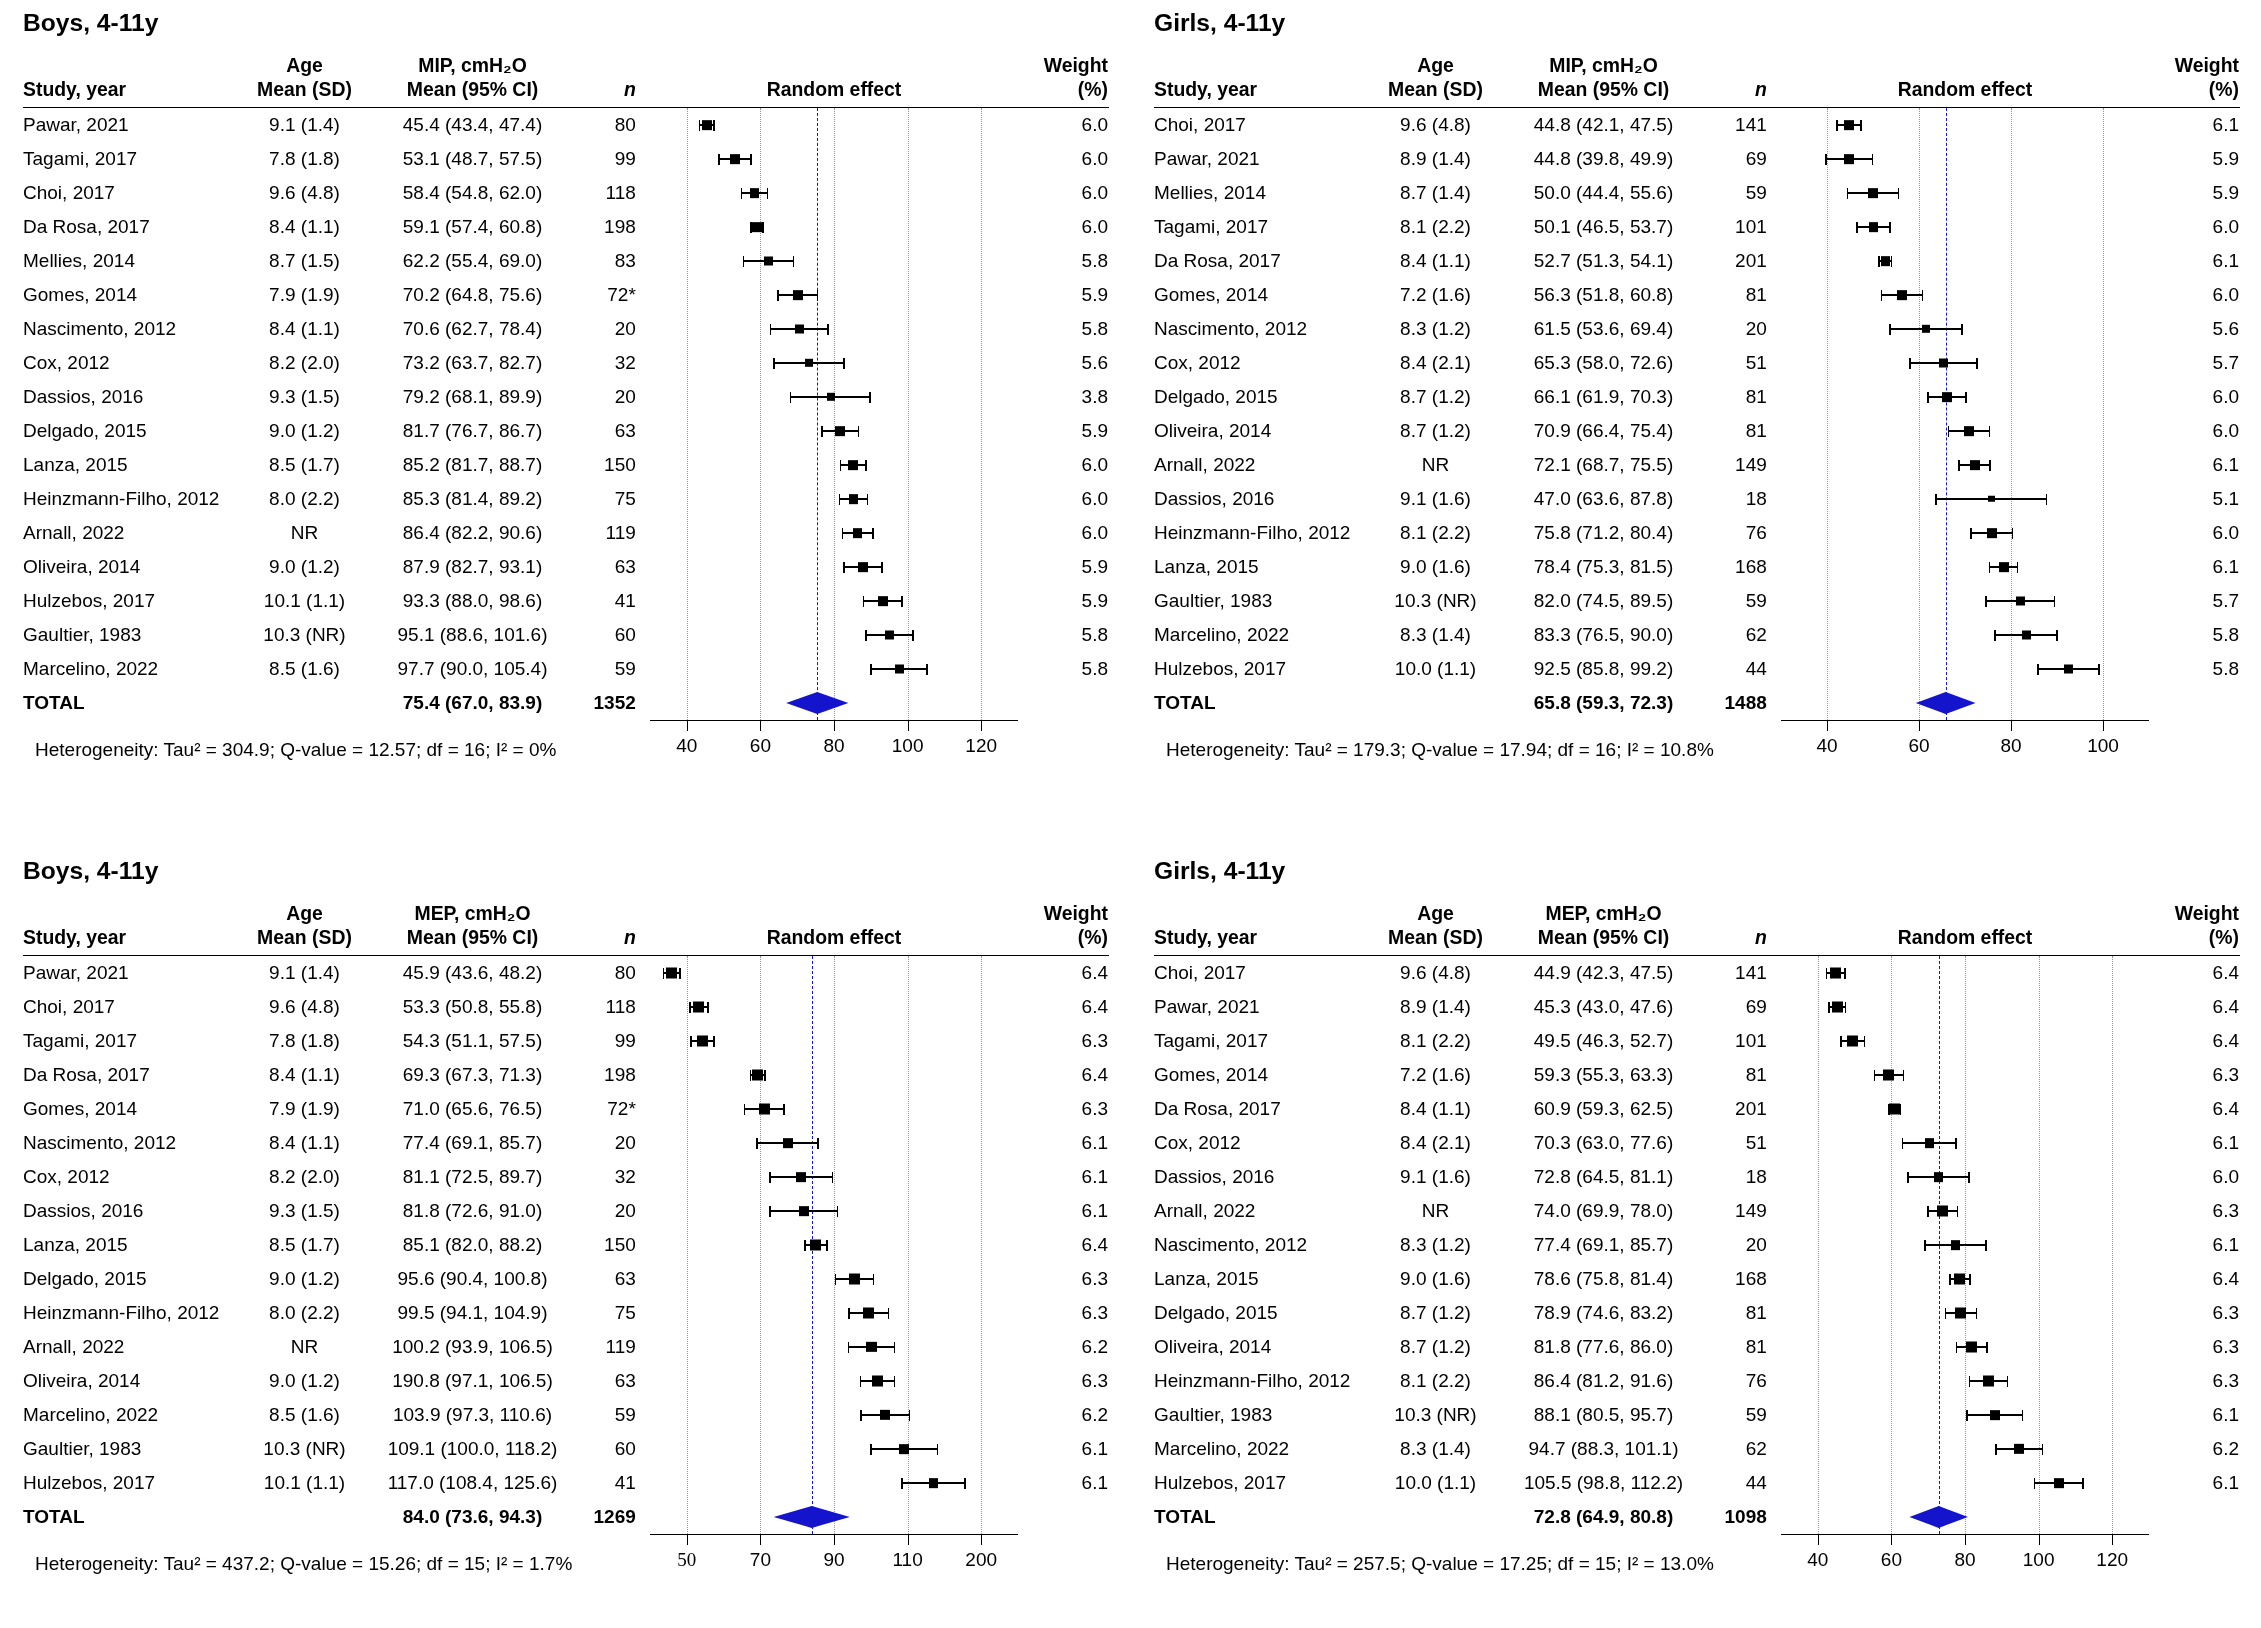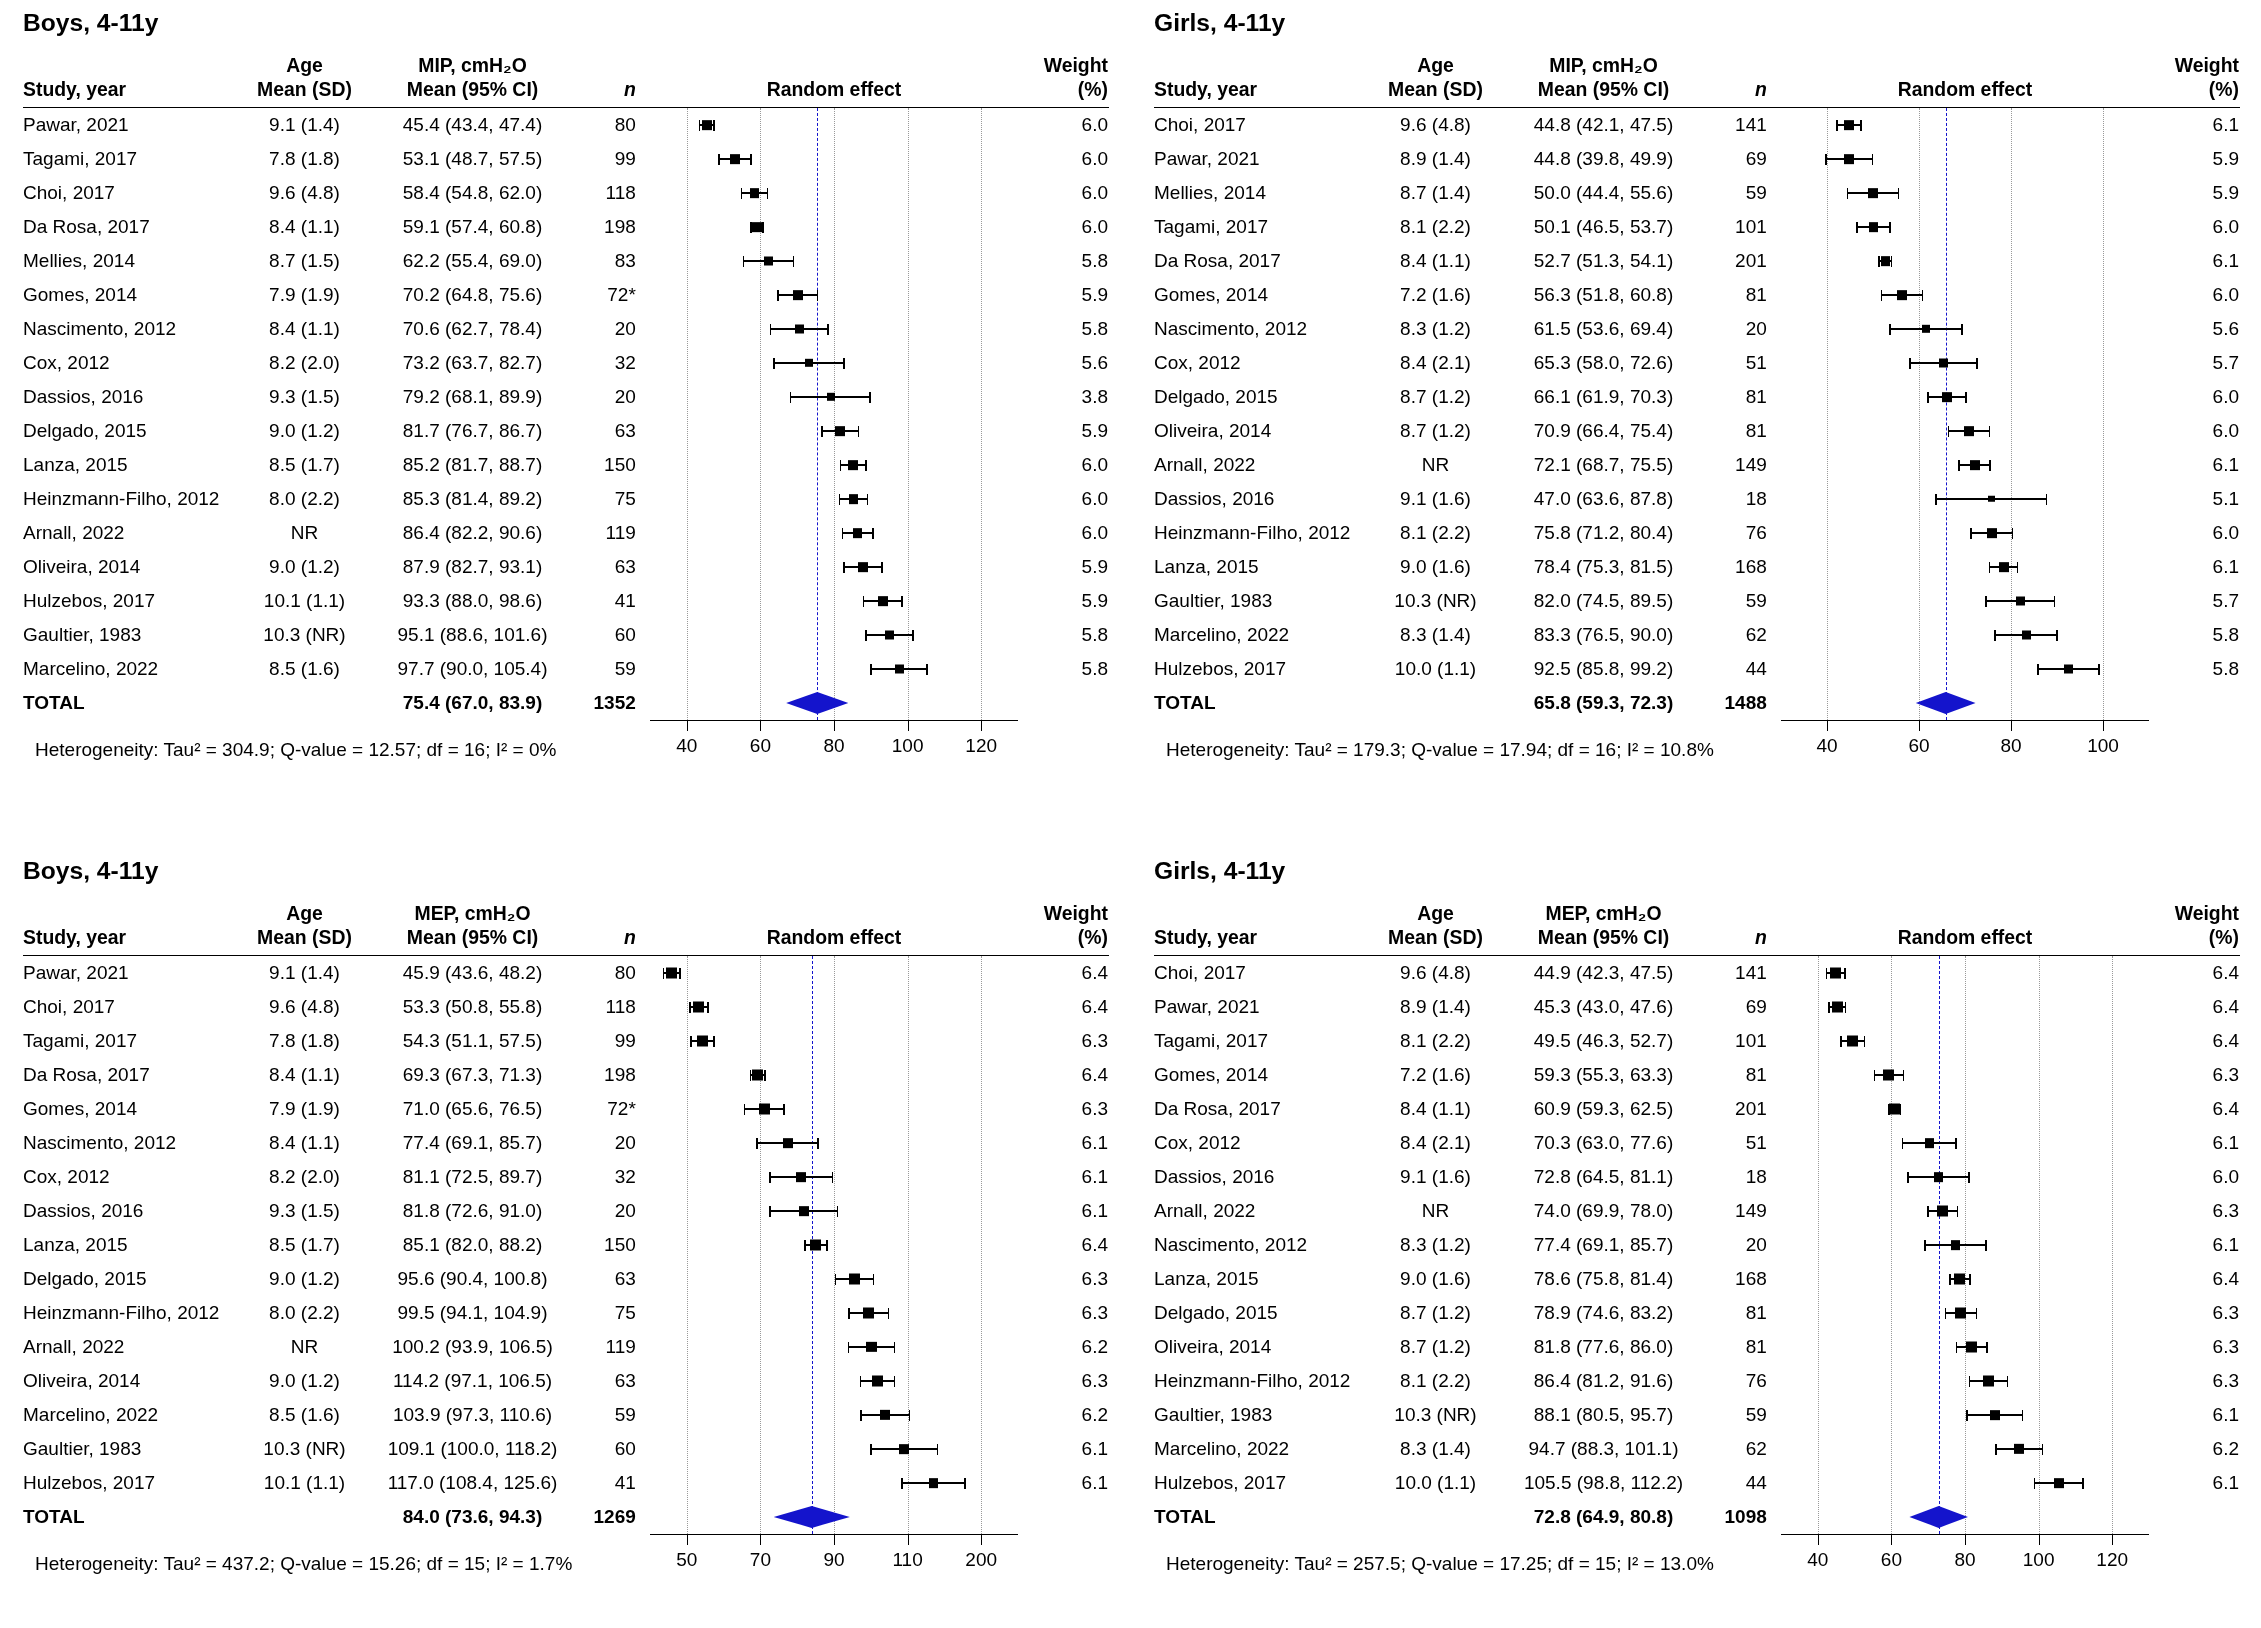--- a/index.html
+++ b/index.html
@@ -919,21 +919,21 @@
         <i class="cap right"></i>
       </div>
       <div class="marker" style="width: 10.3px; height: 10.3px; left: calc(60.2% - 5.2px);"></div>
     </div>
     <div class="c weight">6.2</div>
   </div>
 
   <div class="row">
     <div class="c study">Oliveira, 2014</div>
     <div class="c age">9.0 (1.2)</div>
-    <div class="c ci">114.2 (97.1, 106.5)</div>
+    <div class="c ci">190.8 (97.1, 106.5)</div>
     <div class="c n">63</div>
     <div class="c plot">
       <div class="ciline" style="left: 57.1%; width: 9.4%;">
         <i class="cap left"></i>
         <i class="cap right"></i>
       </div>
       <div class="marker" style="width: 11px; height: 11px; left: calc(61.8% - 5.5px);"></div>
     </div>
     <div class="c weight">6.3</div>
   </div>
@@ -990,21 +990,21 @@
       <div class="c n">1269</div>
       <div class="c plot">
         <div class="diamond" style="left: 33.6%; width: 20.7%;"></div>
       </div>
       <div class="c weight"></div>
     </div>
   </div>
   <div class="axiszone">
     <div class="axisline">
           <div class="tick" style="left: 10%;"></div>
-          <div class="ticklabel" style="left: 10%;">50</div>
+          <div class="ticklabel" style="left: 10%; font-family: Liberation Serif, serif;">50</div>
           <div class="tick" style="left: 30%;"></div>
           <div class="ticklabel" style="left: 30%;">70</div>
           <div class="tick" style="left: 50%;"></div>
           <div class="ticklabel" style="left: 50%;">90</div>
           <div class="tick" style="left: 70%;"></div>
           <div class="ticklabel" style="left: 70%;">110</div>
           <div class="tick" style="left: 90%;"></div>
           <div class="ticklabel" style="left: 90%;">200</div>
         </div>
     <div class="het">Heterogeneity: Tau² = 437.2; Q-value = 15.26; df  = 15; I² = 1.7%</div>

